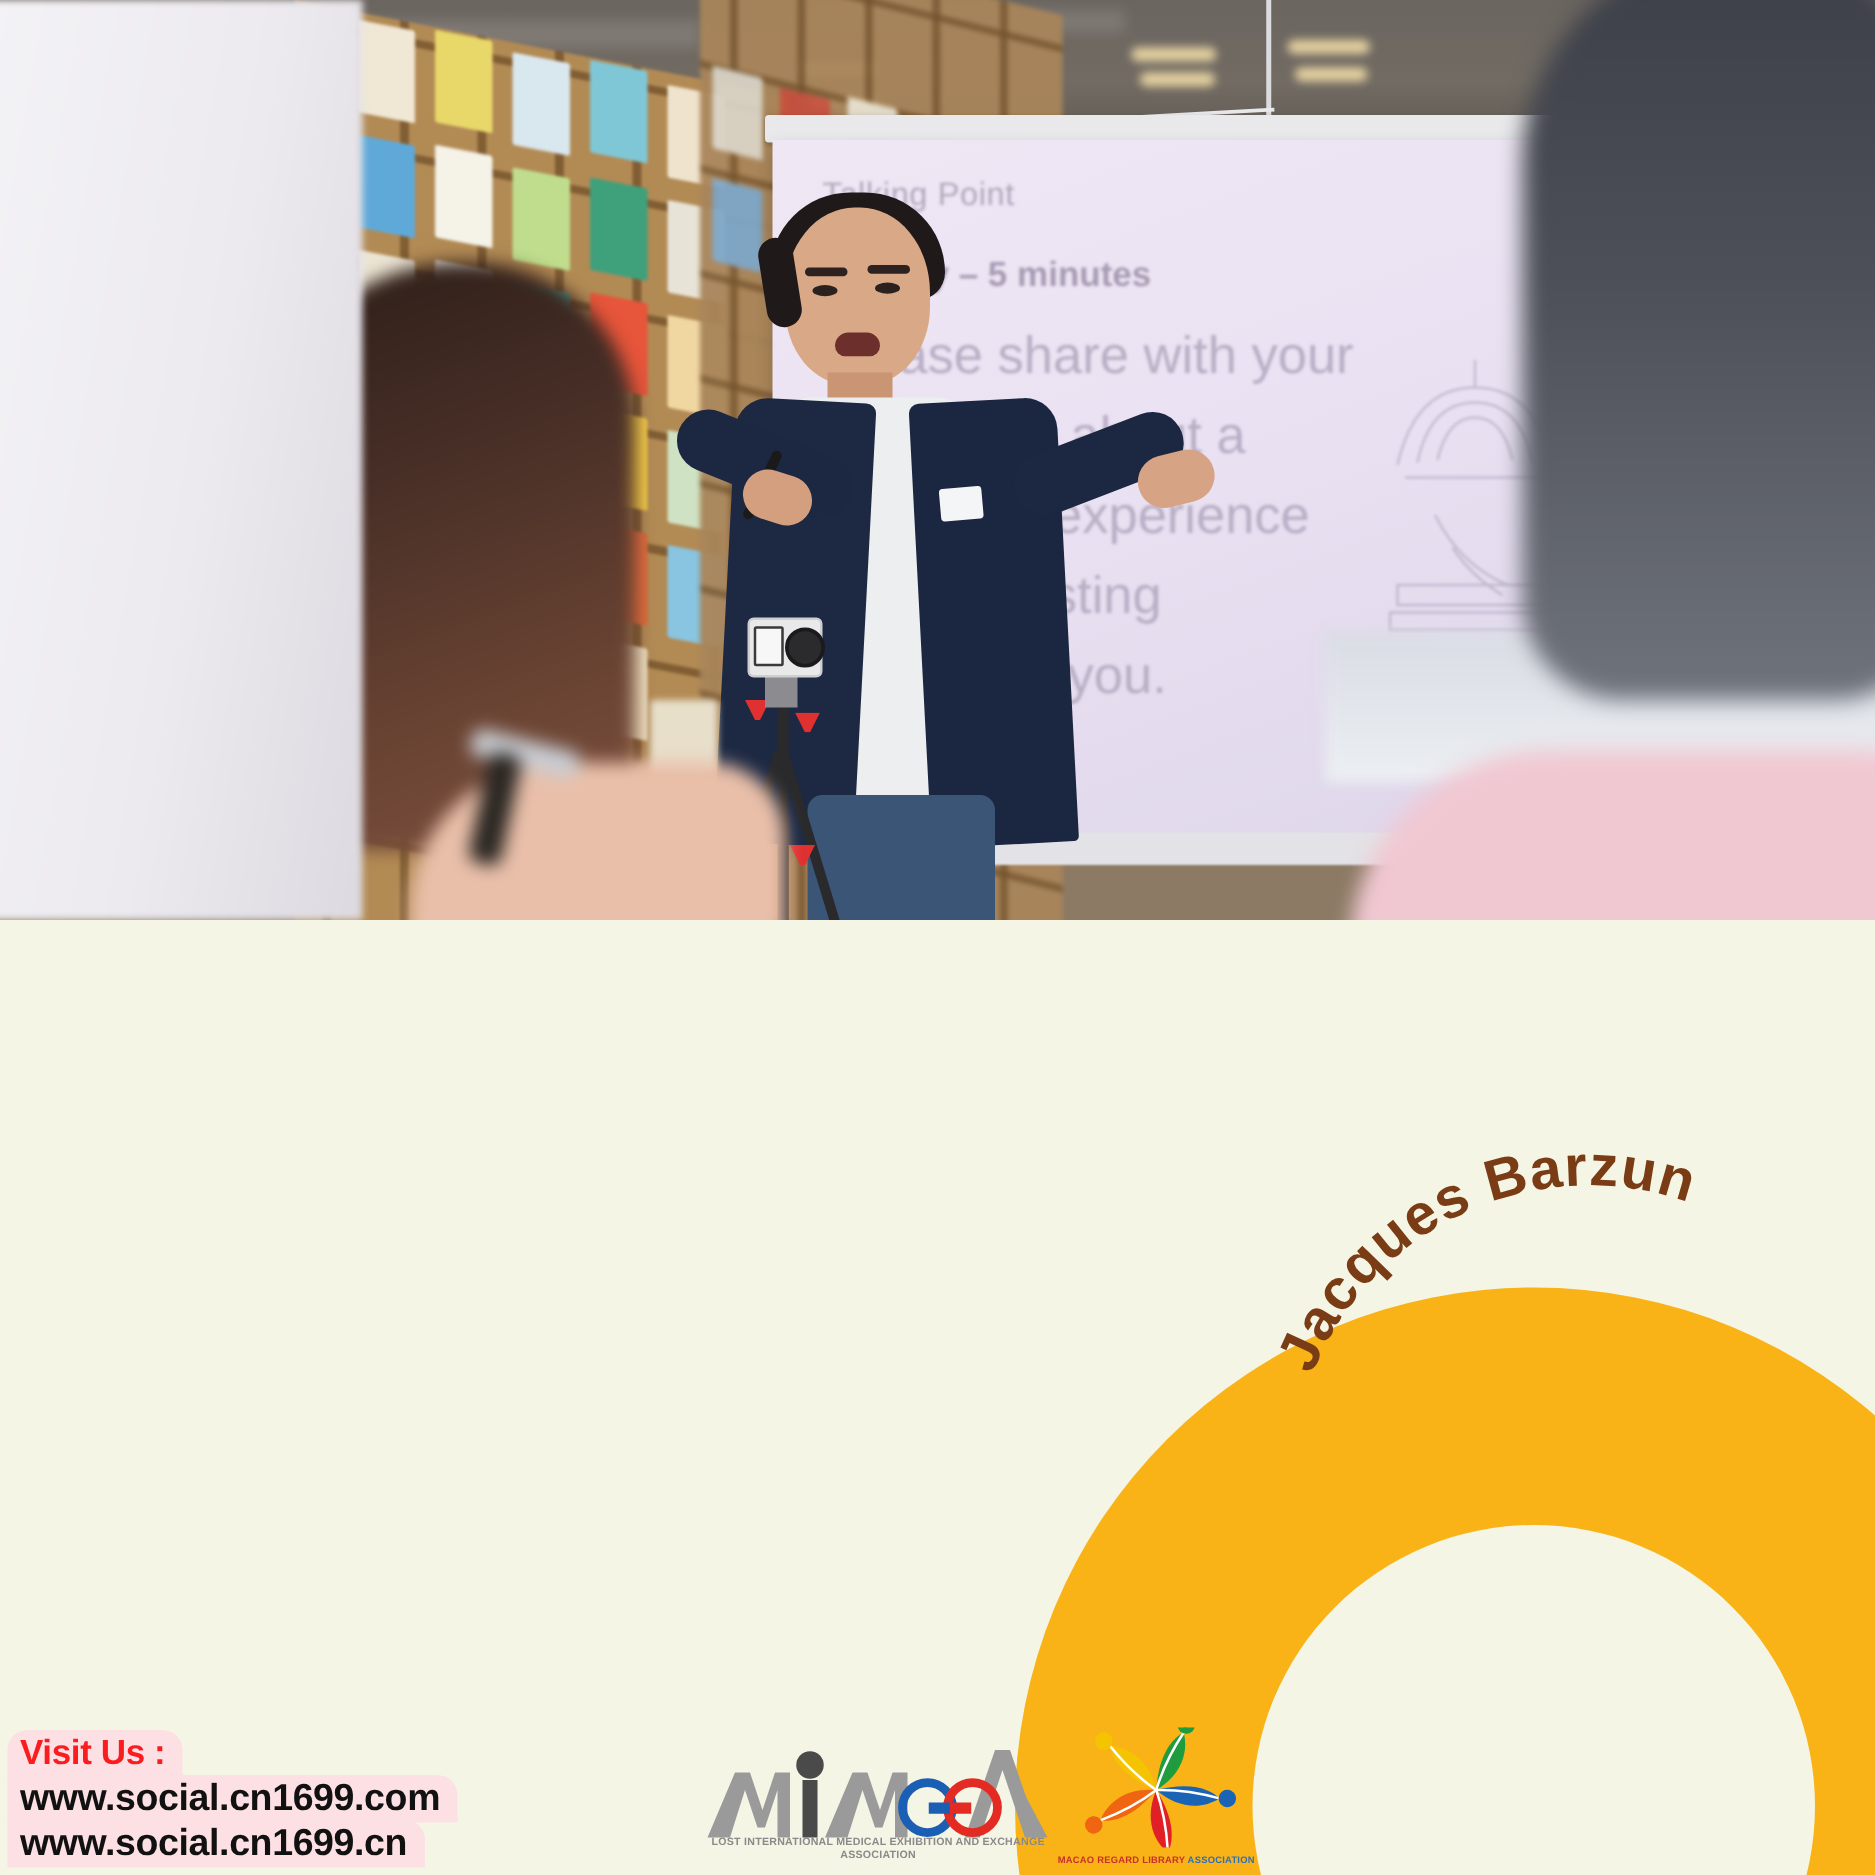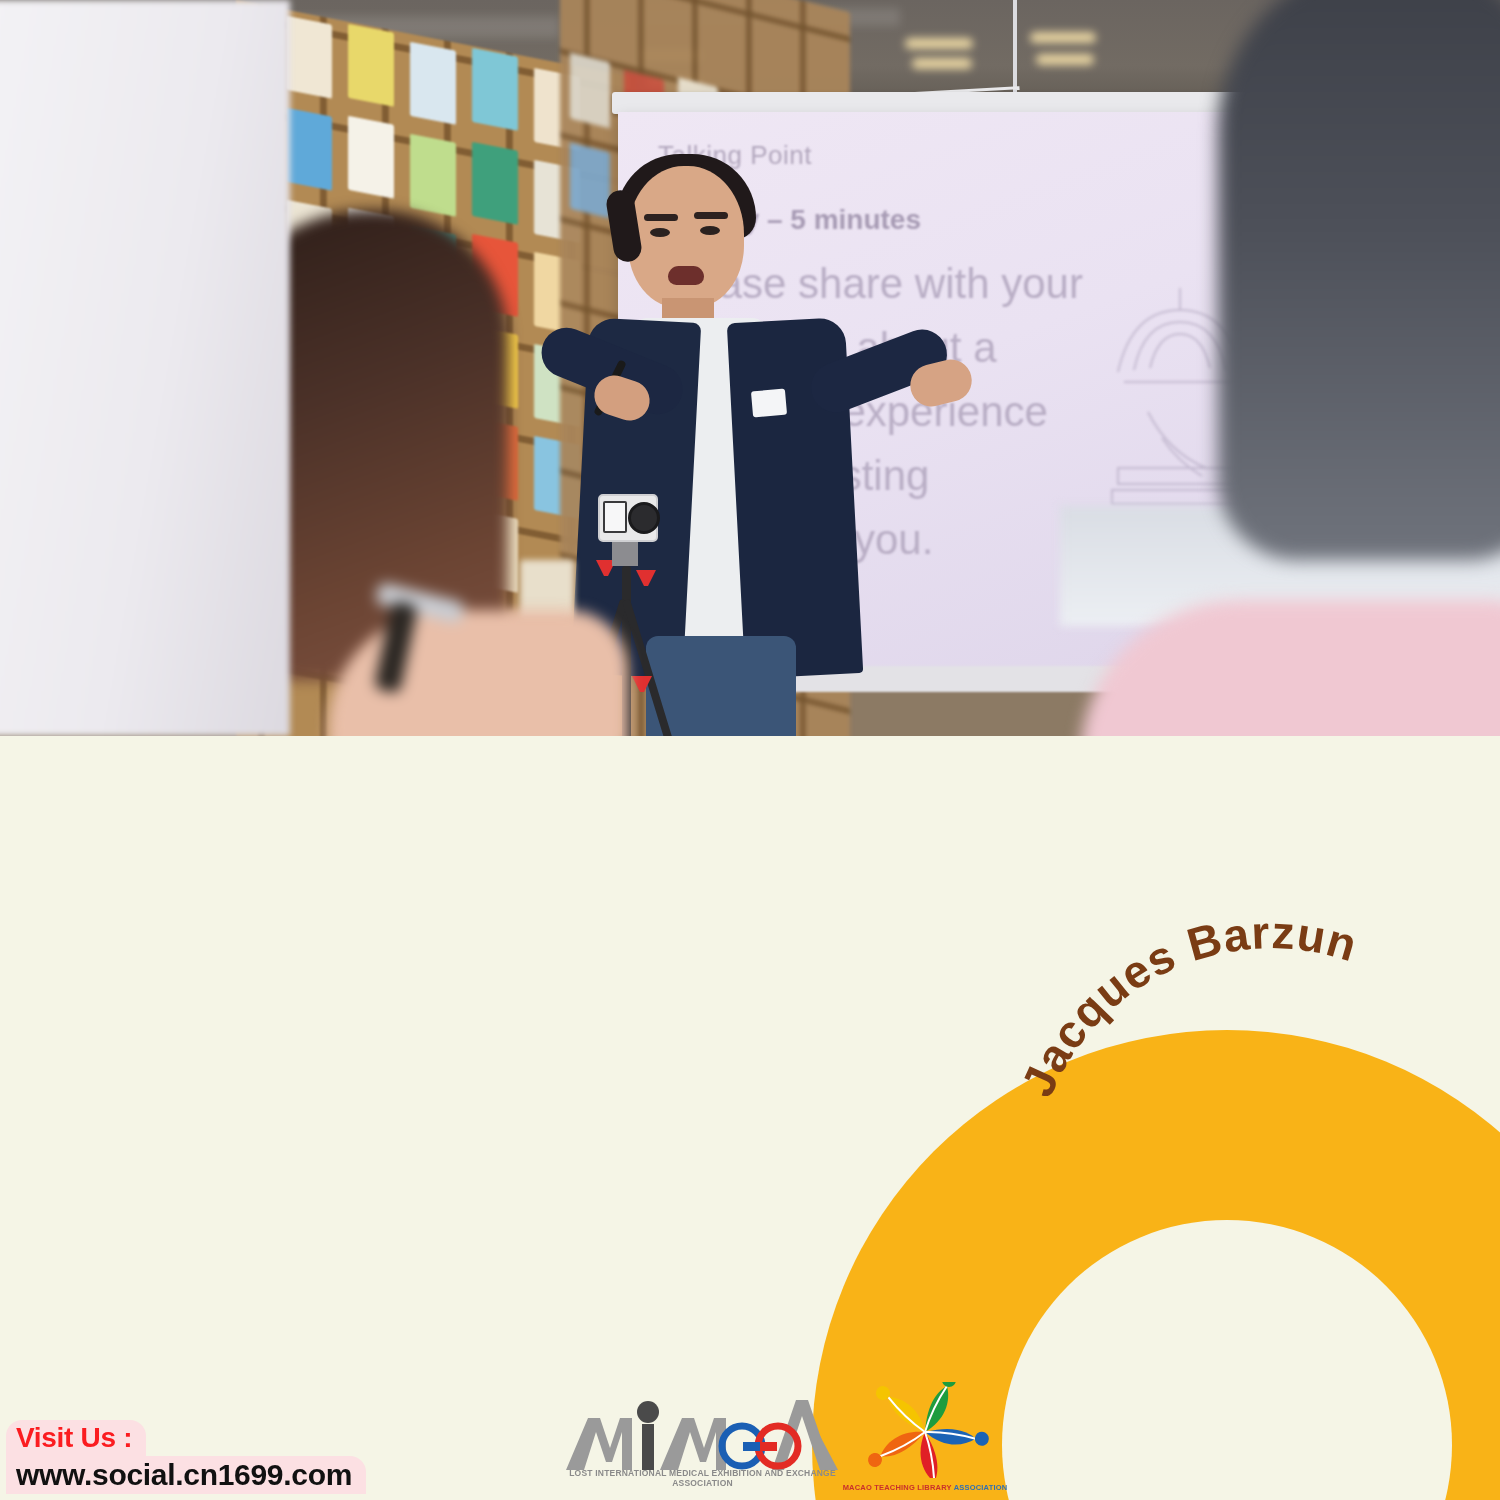--- a/index.html
+++ b/index.html
@@ -603,20 +603,21 @@
             <tspan id="authorName">Jacques Barzun</tspan>
           </textPath>
         </text>
       </svg>
     </div>
 
 
     <div class="visit">
       <span class="vline head">Visit Us :</span>
       <span class="vline l2">www.social.cn1699.com</span>
+      <span class="vline l3">www.social.cn1699.cn</span>
     </div>
 
     <div class="blogo-mimea">
       <svg width="285" height="92" viewBox="0 0 285 92">
         <g fill="#9a9a9a">
 
           <path d="M6 82 L28 30 L40 30 L50 60 L60 30 L72 30 L72 82 L62 82 L62 44 L52 74 L46 74 L36 44 L24 82 Z"></path>
 
           <rect x="82" y="36" width="12" height="46" fill="#4a4a4a"></rect>
         </g>
@@ -671,17 +672,17 @@
           </g>
 
           <g transform="rotate(288)">
             <path d="M0 0 C 2 -30 14 -42 22 -46 C 26 -30 20 -12 0 0 Z" fill="#f5c400"></path>
             <path d="M0 0 C 6 -20 14 -34 22 -46" fill="none" stroke="#ffffff" stroke-width="2"></path>
             <circle cx="24" cy="-52" r="7" fill="#f5c400"></circle>
             <line x1="22" y1="-46" x2="24" y2="-52" stroke="#f5c400" stroke-width="2.5"></line>
           </g>
         </g>
       </svg>
-      <div class="mdla-cap"><span class="a">MACAO TEACHING LIBRARY </span><span class="b">ASSOCIATION</span></div>
+      <div class="mdla-cap"><span class="a">MACAO REGARD LIBRARY </span><span class="b">ASSOCIATION</span></div>
     </div>
 
   </div>
 </div>
 
 </body></html>

